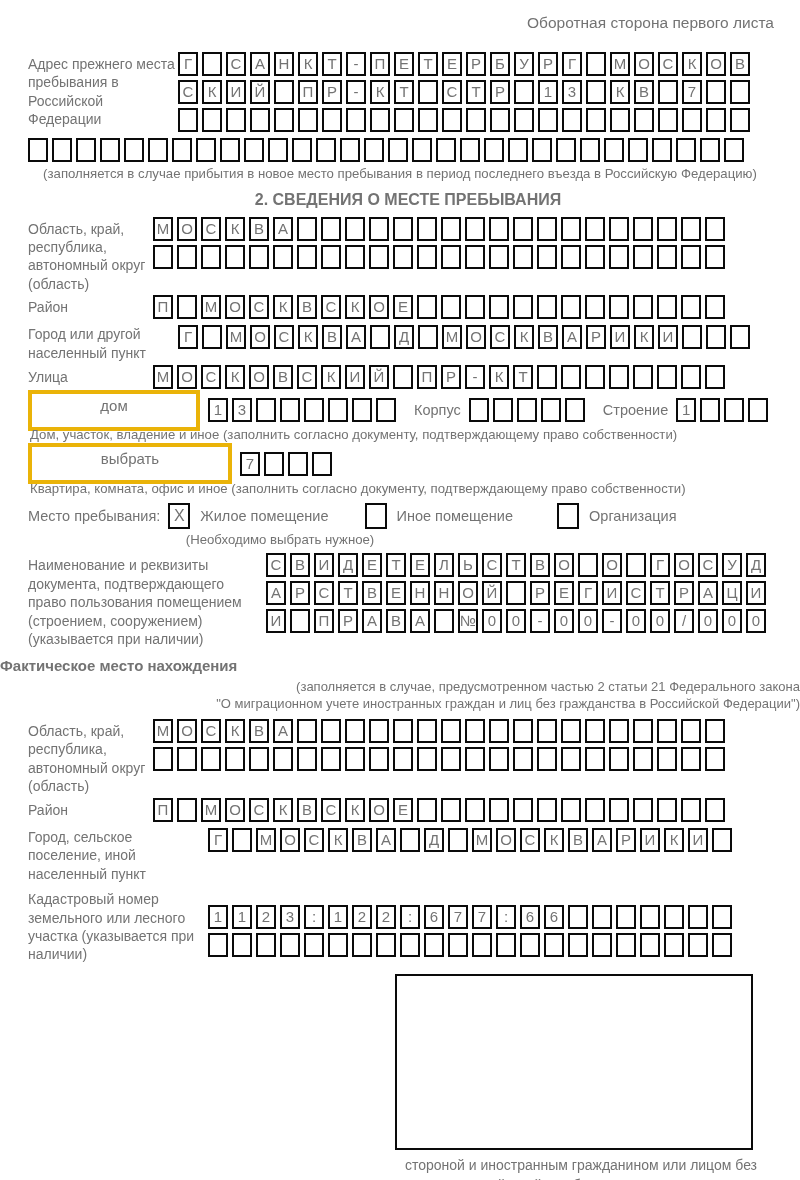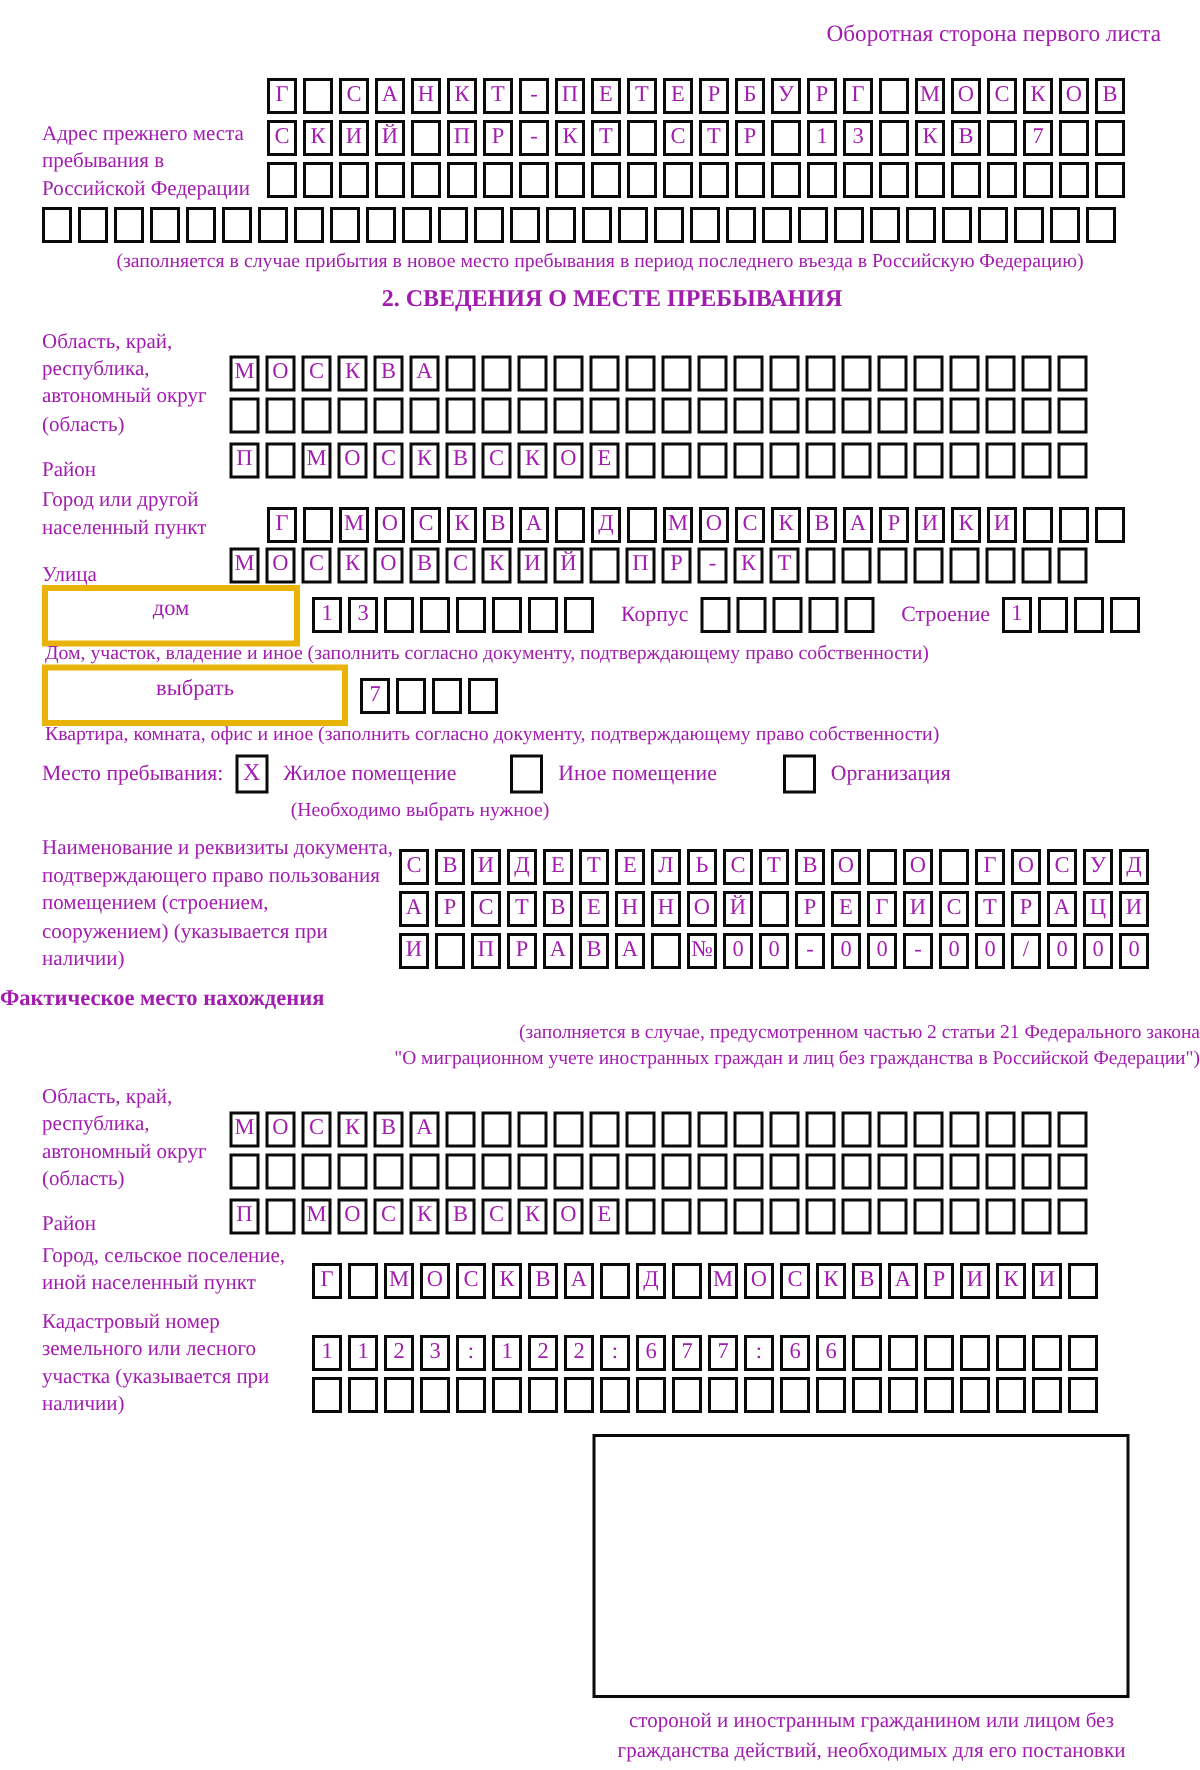--- a/index.html
+++ b/index.html
@@ -1,20 +1,20 @@
 <!DOCTYPE html>
 <html><head>
 <meta charset="utf-8">
 <style>
   html,body{margin:0;padding:0;background:#fff;}
-  .page{width:800px;height:1180px;background:#fff;color:#a21caf;position:relative;overflow:hidden;
-        font-family:Liberation Serif, serif;}
+  .page{width:800px;height:1180px;background:#fff;color:#737373;position:relative;overflow:hidden;
+        font-family:Liberation Sans, sans-serif;}
   .hdr{ text-align:right; padding:14px 26px 0 0; font-size:15.5px; }
-  .field{ display:flex; align-items:flex-end; margin:0 0 2px 28px; }
-  .field.vcenter{ align-items:flex-end; }
+  .field{ display:flex; align-items:flex-start; margin:0 0 2px 28px; }
+  .field.vcenter{ align-items:flex-start; }
   .lbl{ font-size:14px; line-height:1.32; padding-top:3px; flex:none; }
   .w150{width:150px;} .w125{width:125px;} .w238{width:238px;} .w180{width:180px;}
   .rows{flex:none;}
   .crow{ display:flex; height:24px; margin-bottom:4px; flex:none; }
   .cell{ box-sizing:border-box; width:20px; height:24px; border:2px solid #0a0a0a; margin-right:4px;
          text-align:center; font-size:15px; line-height:19px; flex:none; }
   .fullrow{ margin-left:28px; }
   .cap{ font-size:13.2px; margin:0 0 5px 30px; line-height:1.25; }
   .cap.center{ text-align:center; margin:0 14px 6px 14px; }
   .h2{ font-weight:bold; text-align:center; font-size:16px; margin:8px 0 8px 0;padding-left:16px; }

